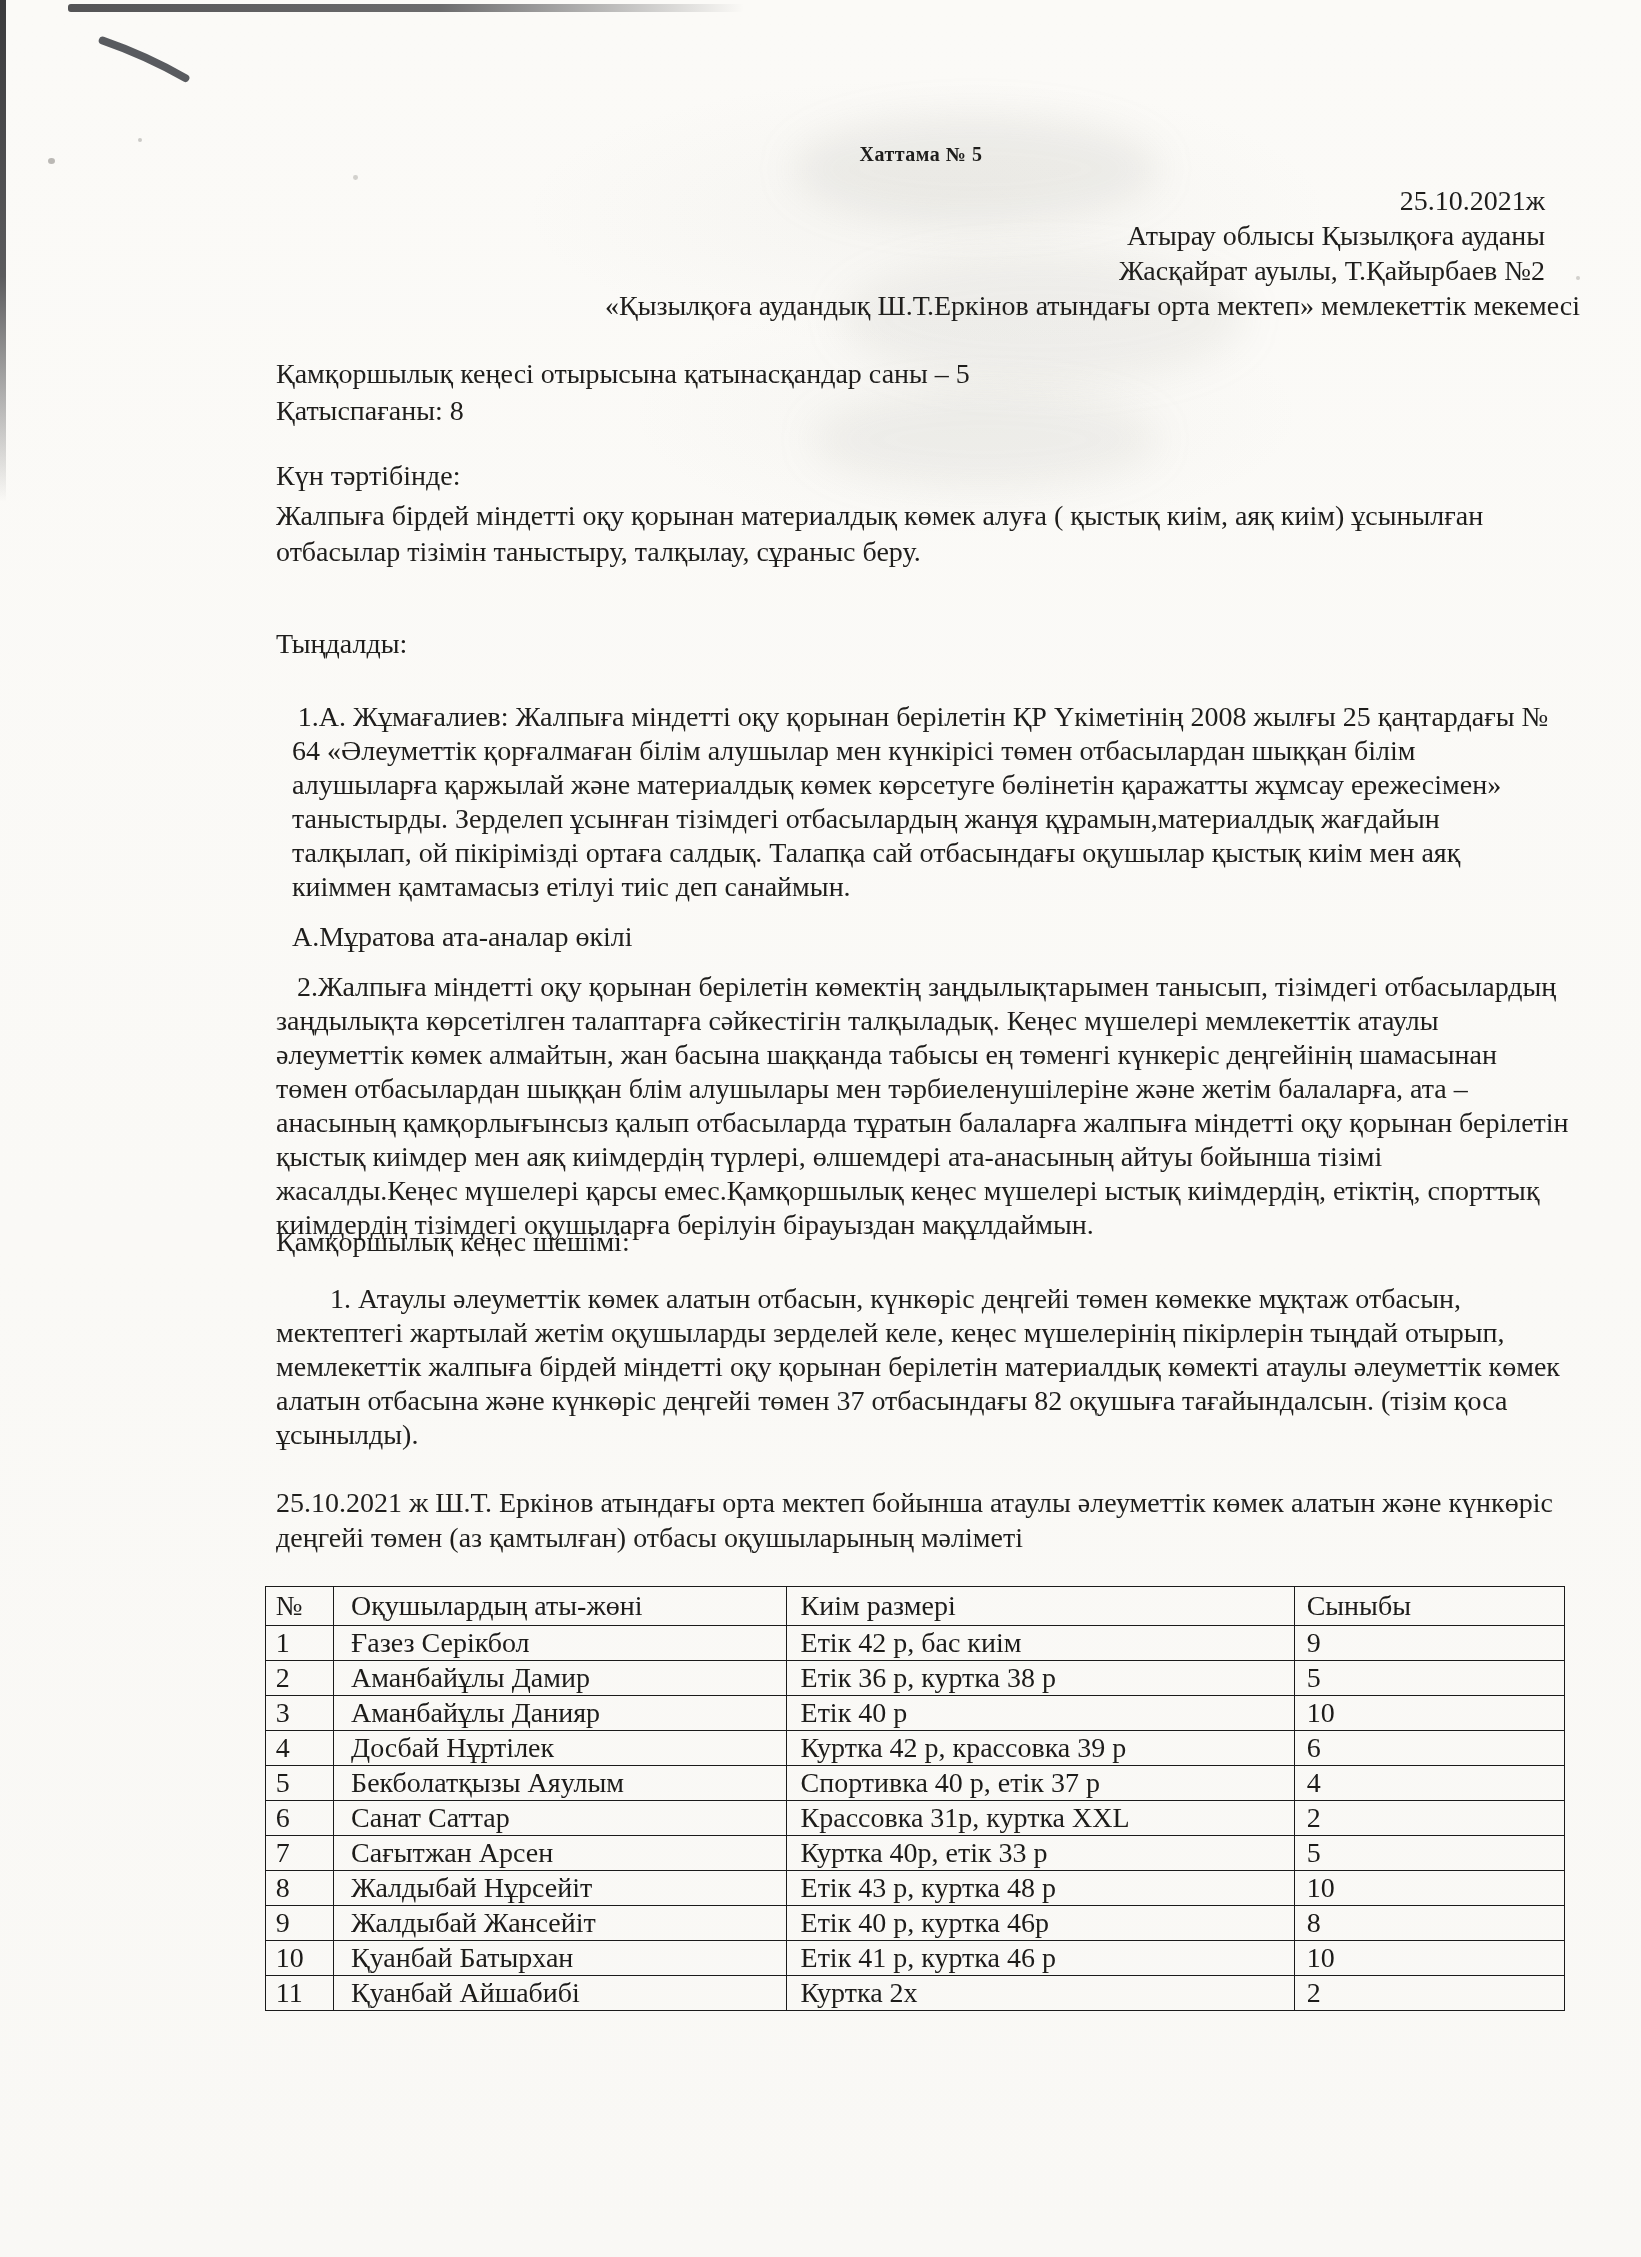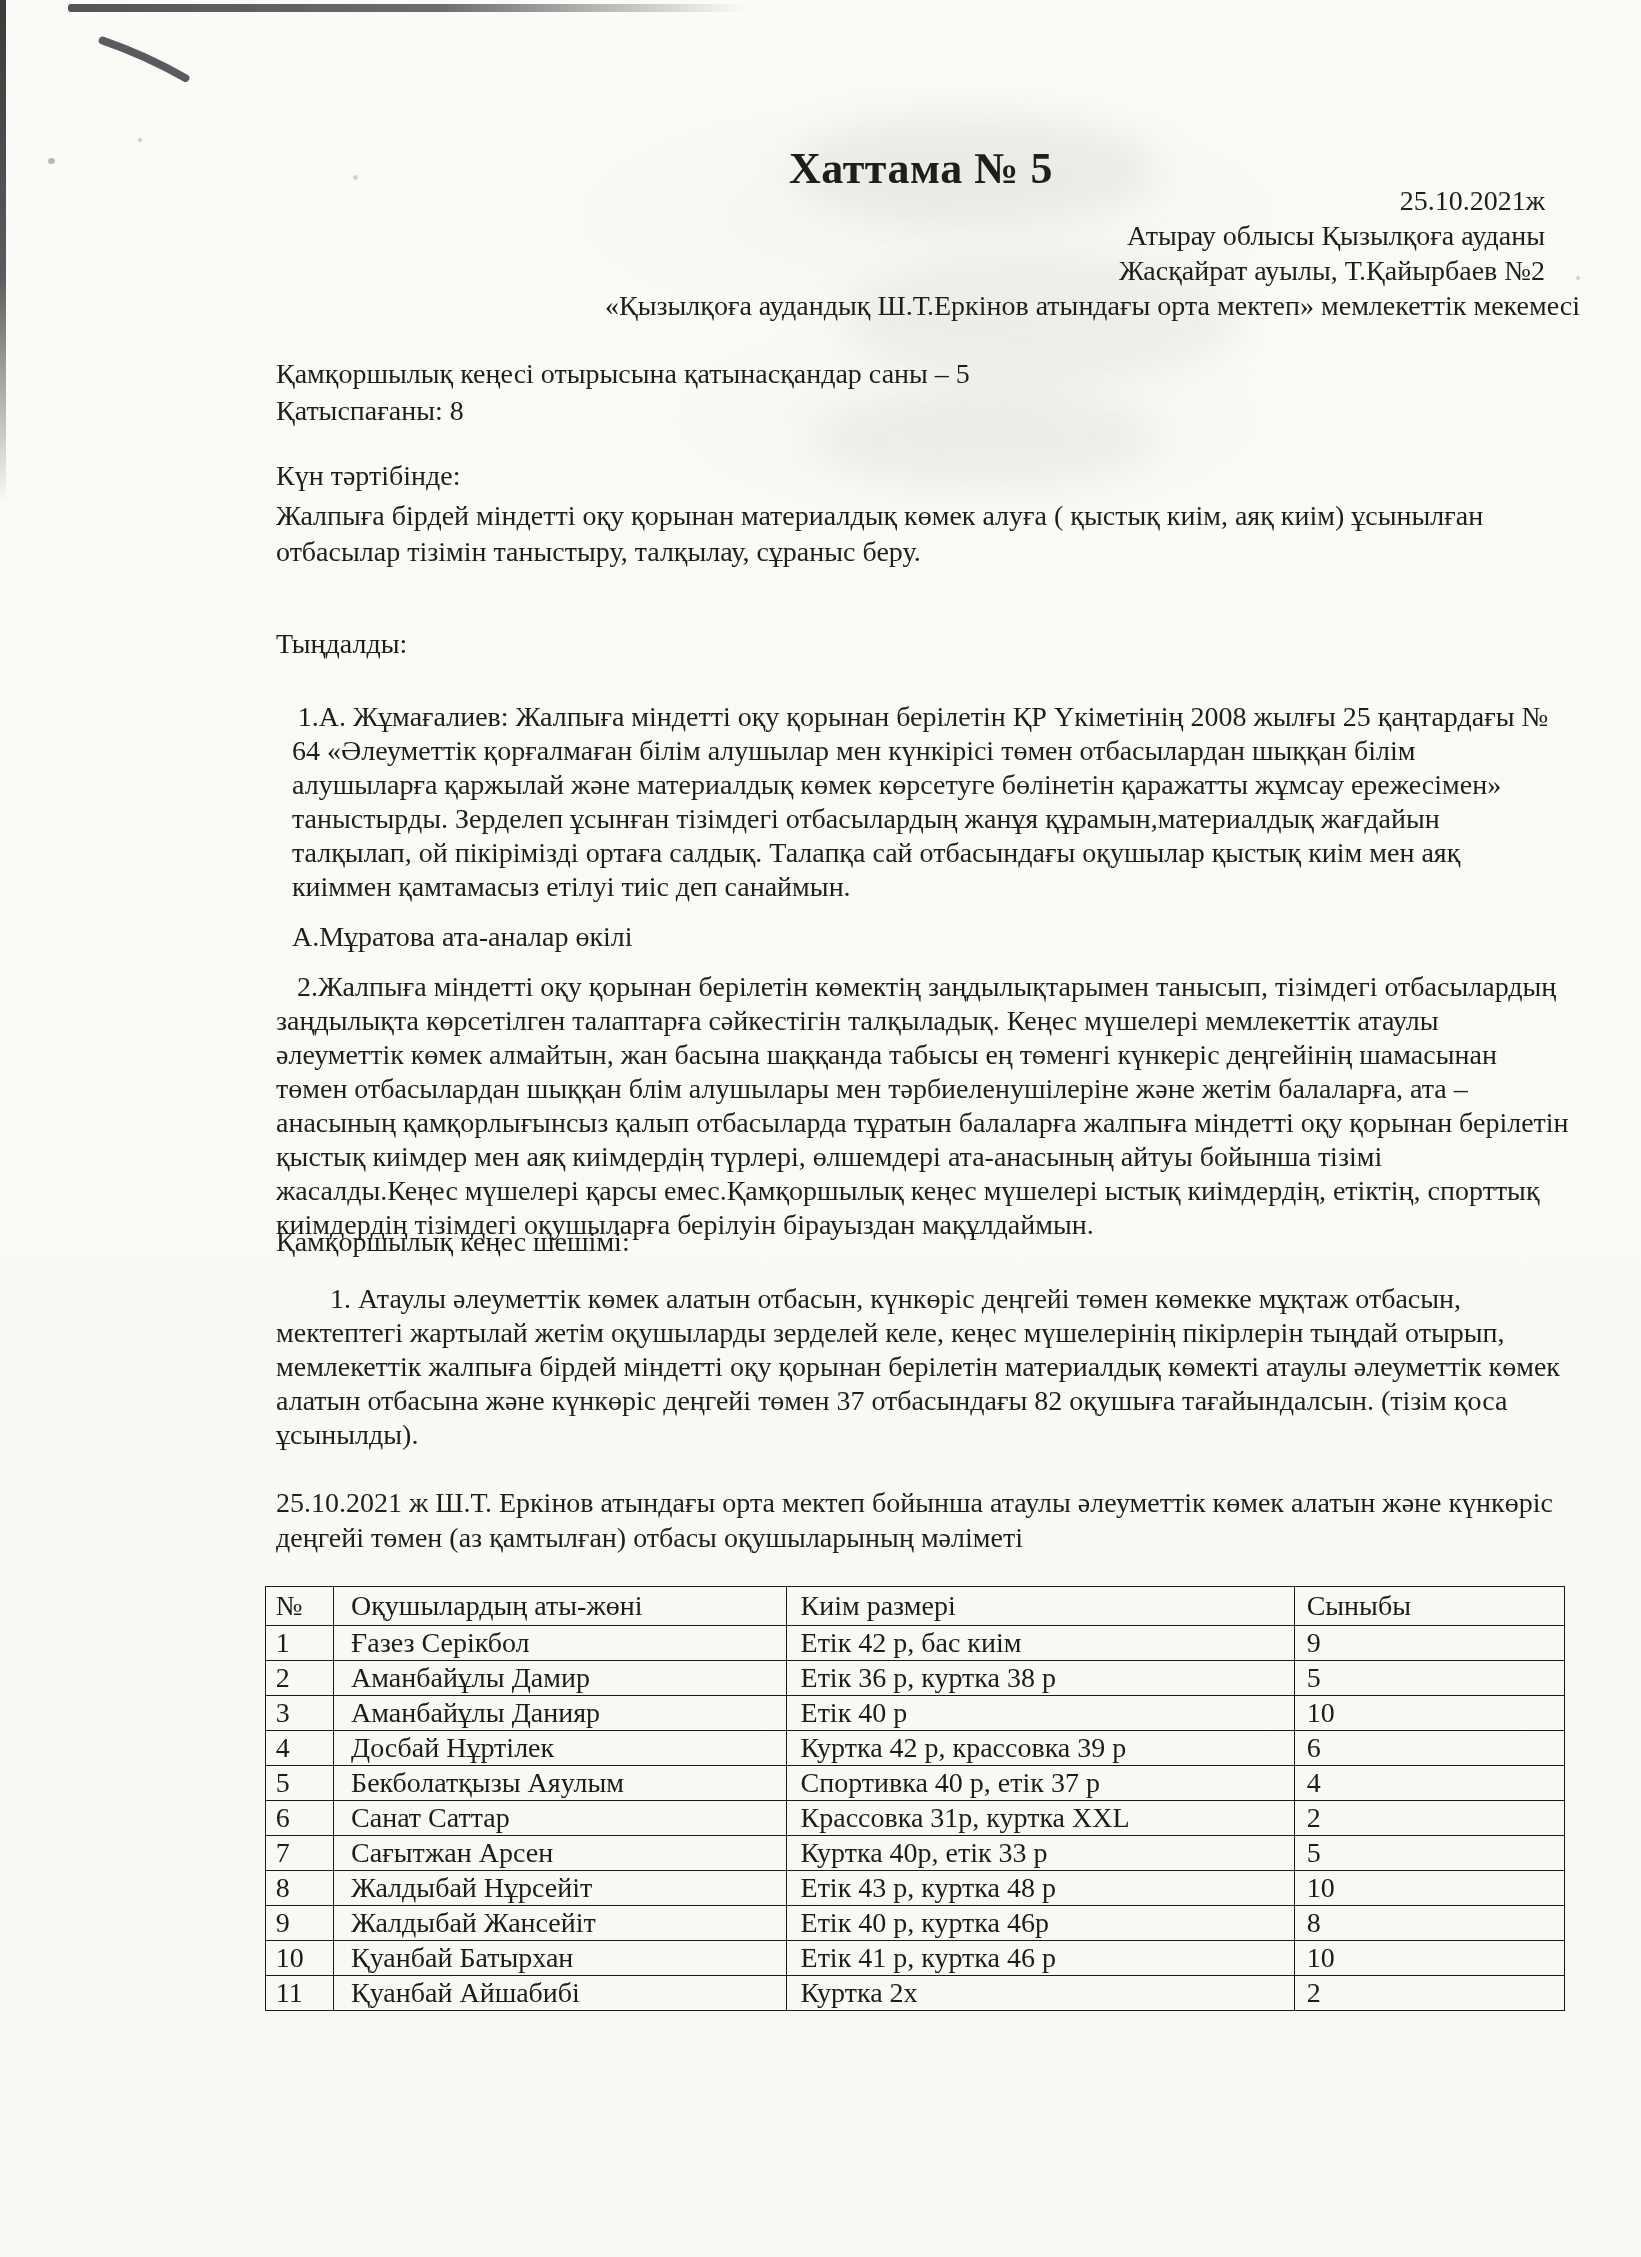--- a/index.html
+++ b/index.html
@@ -15,21 +15,21 @@
     overflow: hidden;
     font-family: "Liberation Serif", "DejaVu Serif", serif;
     color: #1f1e1c;
     font-size: 28px;
   }
   .abs { position: absolute; }
   .doc-title {
     left: 276px; top: 143px; width: 1290px;
     text-align: center;
     font-weight: bold;
-    font-size: 44px;
+    font-size: 20px;
     letter-spacing: 0.5px;
   }
   .header-block {
     left: 276px; top: 183px; width: 1269px;
     text-align: right;
     line-height: 35px;
   }
   .header-institution { margin-right: -35px; }
   .attendance-block { left: 276px; top: 355px; width: 1290px; line-height: 37px; }
   .agenda-heading { left: 276px; top: 460px; width: 1290px; }

